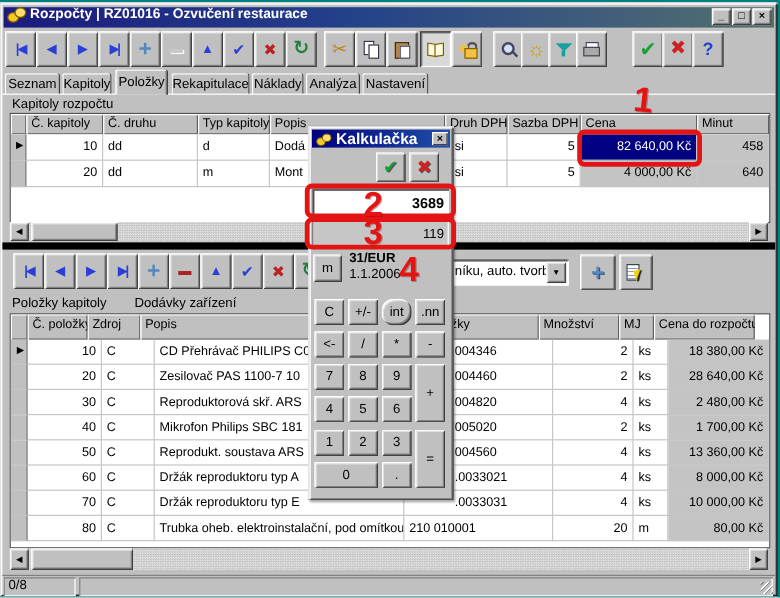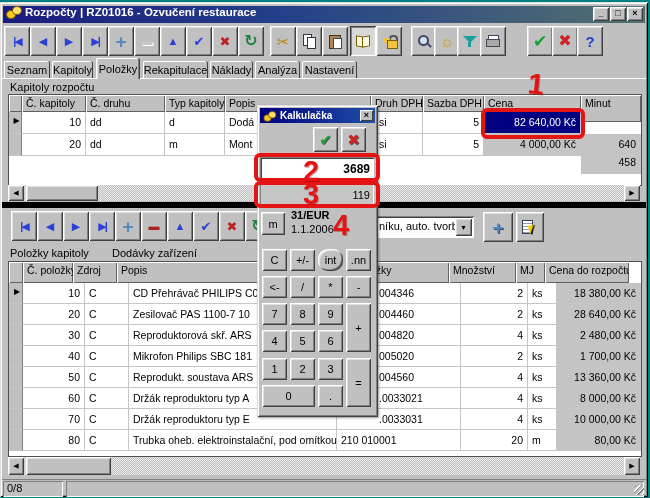--- a/index.html
+++ b/index.html
@@ -64,21 +64,21 @@
   .spanel{position:absolute;top:479px;height:16px;background:#c0c0c0;font-size:11px;padding:1px 4px 0 4px;box-sizing:border-box;
     box-shadow:inset 1px 1px 0 #808080,inset -1px -1px 0 #fff;}
   #grip{position:absolute;right:4px;top:483px;width:10px;height:10px;
     background:repeating-linear-gradient(135deg,#fff 0 1px,#808080 1px 2px,transparent 2px 4px);}
   #statusline{position:absolute;left:2px;top:477px;width:644px;height:1px;background:#808080;}
   
   #calc{position:absolute;left:257px;top:103px;width:121px;height:312px;background:#c0c0c0;z-index:50;
     box-shadow:inset 1px 1px 0 #dfdfdf,inset -1px -1px 0 #404040,inset 2px 2px 0 #fff,inset -2px -2px 0 #808080,1px 1px 2px rgba(0,0,0,.4);}
   #calc .ctitle{position:absolute;left:3px;top:3px;right:3px;height:15px;
     background:linear-gradient(90deg,#00007e,#2050a8);display:flex;align-items:center;color:#fff;}
-  #calc .ctitle .ct{font-size:10px;font-weight:bold;margin-left:3px;}
+  #calc .ctitle .ct{font-size:13px;font-weight:bold;margin-left:3px;}
   #calc .cclose{position:absolute;right:2px;top:2px;width:13px;height:11px;background:#c0c0c0;color:#000;
     font-size:9px;font-weight:bold;line-height:10px;text-align:center;
     box-shadow:inset 1px 1px 0 #fff,inset -1px -1px 0 #404040;}
   .cokbtn{position:absolute;width:25px;height:25px;background:#c0c0c0;display:flex;align-items:center;justify-content:center;
     box-shadow:inset 1px 1px 0 #fff,inset -1px -1px 0 #404040,inset 2px 2px 0 #dfdfdf,inset -2px -2px 0 #808080;}
   #calcinput{position:absolute;left:3px;top:52px;width:114px;height:23px;background:#fff;box-sizing:border-box;
     box-shadow:inset 1px 1px 0 #808080,inset 2px 2px 0 #404040,inset -1px -1px 0 #fff;
     font-size:12px;font-weight:bold;text-align:right;padding:5px 4px 0 0;}
   #calcresult{position:absolute;left:3px;top:79px;width:114px;height:22px;background:#c6c6c6;box-sizing:border-box;
     box-shadow:inset 1px 1px 0 #808080,inset -1px -1px 0 #fff;
@@ -223,32 +223,32 @@
     <div id="ugrid" class="gridbox" style="left:8px;top:92px;width:632px;height:90px">
         <div class="ghdr" style="height: 17px;">
           <div class="hcell" style="width: 13px; height: 17px;"></div>
           <div class="hcell" style="width: 64px; height: 17px;">Č. kapitoly</div>
           <div class="hcell" style="width: 79px; height: 17px;">Č. druhu</div>
           <div class="hcell" style="width: 60px; height: 17px;">Typ kapitoly</div>
           <div class="hcell" style="width: 146px; height: 17px;">Popis</div>
           <div class="hcell" style="width: 52px; height: 17px;">Druh DPH</div>
           <div class="hcell" style="width: 61px; height: 17px;">Sazba DPH</div>
           <div class="hcell" style="width: 97px; height: 17px;">Cena</div>
-          <div class="hcell" style="width: 60px; height: 27px;">Minut</div>
+          <div class="hcell" style="width: 60px; height: 17px;">Minut</div>
         </div>
         <div class="grow" style="height: 22px;">
           <div class="gcell a-c ind" style="width: 13px; height: 22px;">▶</div>
           <div class="gcell a-r" style="width: 64px; height: 22px;">10</div>
           <div class="gcell a-l" style="width: 79px; height: 22px;">dd</div>
           <div class="gcell a-l" style="width: 60px; height: 22px;">d</div>
           <div class="gcell a-l" style="width: 146px; height: 22px;">Dodá</div>
           <div class="gcell a-l" style="width: 52px; height: 22px; padding-left: 8px;">si</div>
           <div class="gcell a-r" style="width: 61px; height: 22px;">5</div>
           <div class="gcell a-r gray selcell" style="width: 97px; height: 22px;">82 640,00 Kč</div>
-          <div class="gcell a-r gray" style="width: 60px; height: 22px; margin-top: 40px;">458</div>
+          <div class="gcell a-r gray" style="width: 60px; height: 22px;">458</div>
         </div>
         <div class="grow" style="height: 22px;">
           <div class="gcell a-c ind" style="width: 13px; height: 22px;"></div>
           <div class="gcell a-r" style="width: 64px; height: 22px;">20</div>
           <div class="gcell a-l" style="width: 79px; height: 22px;">dd</div>
           <div class="gcell a-l" style="width: 60px; height: 22px;">m</div>
           <div class="gcell a-l" style="width: 146px; height: 22px;">Mont</div>
           <div class="gcell a-l" style="width: 52px; height: 22px; padding-left: 8px;">si</div>
           <div class="gcell a-r" style="width: 61px; height: 22px;">5</div>
           <div class="gcell a-r gray" style="width: 97px; height: 22px;">4 000,00 Kč</div>

